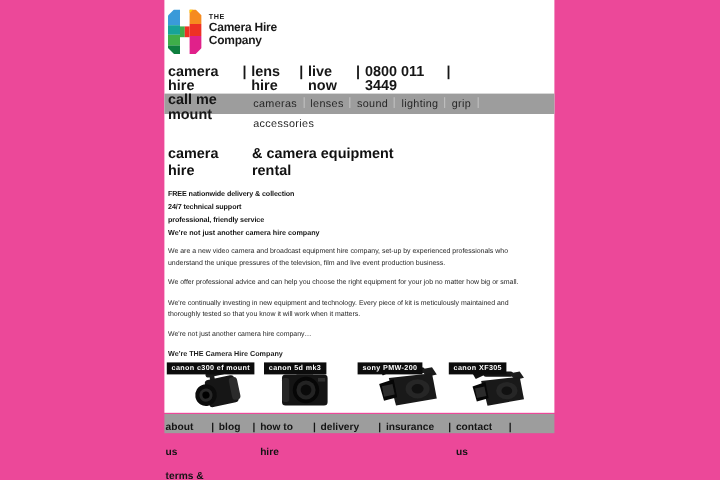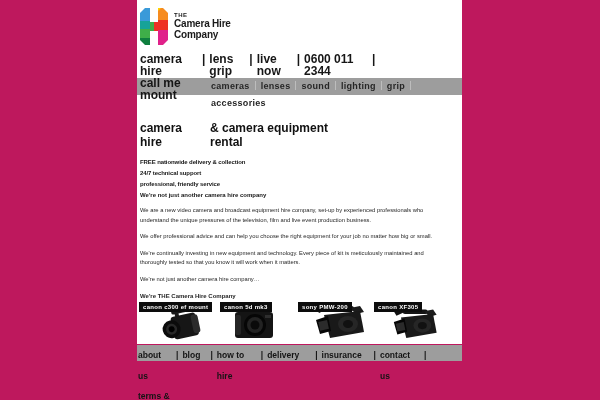--- a/index.html
+++ b/index.html
@@ -1,17 +1,17 @@
 <!DOCTYPE html>
 <html><head>
 <meta charset="utf-8">
 <style>
   * { margin:0; padding:0; box-sizing:border-box; }
   body { font-family:"Liberation Sans", sans-serif; }
-  .page { position:relative; width:600px; height:400px; background:#be185d; overflow:hidden; }
+  .page { position:relative; width:600px; height:400px; background:#ec4899; overflow:hidden; }
   .content { position:absolute; left:137px; top:0; width:325px; height:344px; background:#ffffff; }
 
   
   .logo { position:absolute; left:3px; top:8px; display:flex; gap:6px; text-decoration:none; color:#1a1a1a; }
   .logo-h { width:28px; height:37px; display:block; }
   .logo-text { padding-top:4px; line-height:1; }
   .logo-the { font-size:6px; font-weight:bold; letter-spacing:.5px; margin-bottom:1px; }
   .logo-l1, .logo-l2 { font-size:10px; font-weight:bold; letter-spacing:-.2px; }
   .logo-l2 { margin-top:1px; }
 
@@ -19,21 +19,21 @@
   .bar-top { position:absolute; left:0; top:78px; width:325px; height:17px; background:#9d9d9d; z-index:1; }
   .bar-bottom { position:absolute; left:137px; top:345px; width:325px; height:16px; background:#9d9d9d; z-index:1; }
 
   
   .main-nav { position:absolute; left:3px; top:53px; width:262px; font-size:12px; font-weight:bold; line-height:12px; color:#161616; z-index:2; }
   .mn-item { display:inline-block; vertical-align:top; cursor:pointer; }
   .sep { display:inline-block; vertical-align:top; margin:0 4px; font-weight:bold; }
   .w58{width:58px} .w36{width:36px} .w64{width:64px} .w50{width:50px}
 
   
-  .cat-nav { position:absolute; left:74px; top:78px; width:230px; font-size:9px; font-weight:bold; line-height:17px; color:#262626; letter-spacing:.3px; z-index:2; }
+  .cat-nav { position:absolute; left:74px; top:78px; width:230px; font-size:9px; font-weight:normal; line-height:17px; color:#262626; letter-spacing:.3px; z-index:2; }
   .cat-item { display:inline-block; vertical-align:top; cursor:pointer; }
   .vsep { display:inline-block; vertical-align:-1px; width:0; height:9px; border-left:1px solid #bdbdbd; margin:0 5px; }
 
   
   .heading { position:absolute; left:3px; top:121px; font-size:12px; line-height:14px; font-weight:bold; color:#111; }
   .h-left { display:inline-block; vertical-align:top; width:66px; margin-right:4px; }
   .h-right { display:inline-block; vertical-align:top; width:135px; }
 
   
   .features { position:absolute; left:3px; top:157px; font-size:6px; font-weight:bold; line-height:11px; color:#161616; letter-spacing:-.1px; }
@@ -81,21 +81,21 @@
       <div class="logo-text">
         <div class="logo-the">THE</div>
         <div class="logo-l1">Camera Hire</div>
         <div class="logo-l2">Company</div>
       </div>
     </div>
 
     <div class="bar-top"></div>
 
     <nav class="main-nav">
-      <span class="mn-item w58">camera hire</span><span class="sep">|</span><span class="mn-item w36">lens grip</span><span class="sep">|</span><span class="mn-item w36">live now</span><span class="sep">|</span><span class="mn-item w64">0600 011 2344</span><span class="sep">|</span><span class="mn-item w50">call me mount</span>
+      <span class="mn-item w58">camera hire</span><span class="sep">|</span><span class="mn-item w36">lens hire</span><span class="sep">|</span><span class="mn-item w36">live now</span><span class="sep">|</span><span class="mn-item w64">0800 011 3449</span><span class="sep">|</span><span class="mn-item w50">call me mount</span>
     </nav>
 
     <nav class="cat-nav">
       <span class="cat-item">cameras</span><span class="vsep"></span><span class="cat-item">lenses</span><span class="vsep"></span><span class="cat-item">sound</span><span class="vsep"></span><span class="cat-item">lighting</span><span class="vsep"></span><span class="cat-item">grip</span><span class="vsep"></span><span class="cat-item">accessories</span>
     </nav>
 
     <h1 class="heading">
       <span class="h-left">camera hire</span><span class="h-right">&amp; camera equipment rental</span>
     </h1>
 

